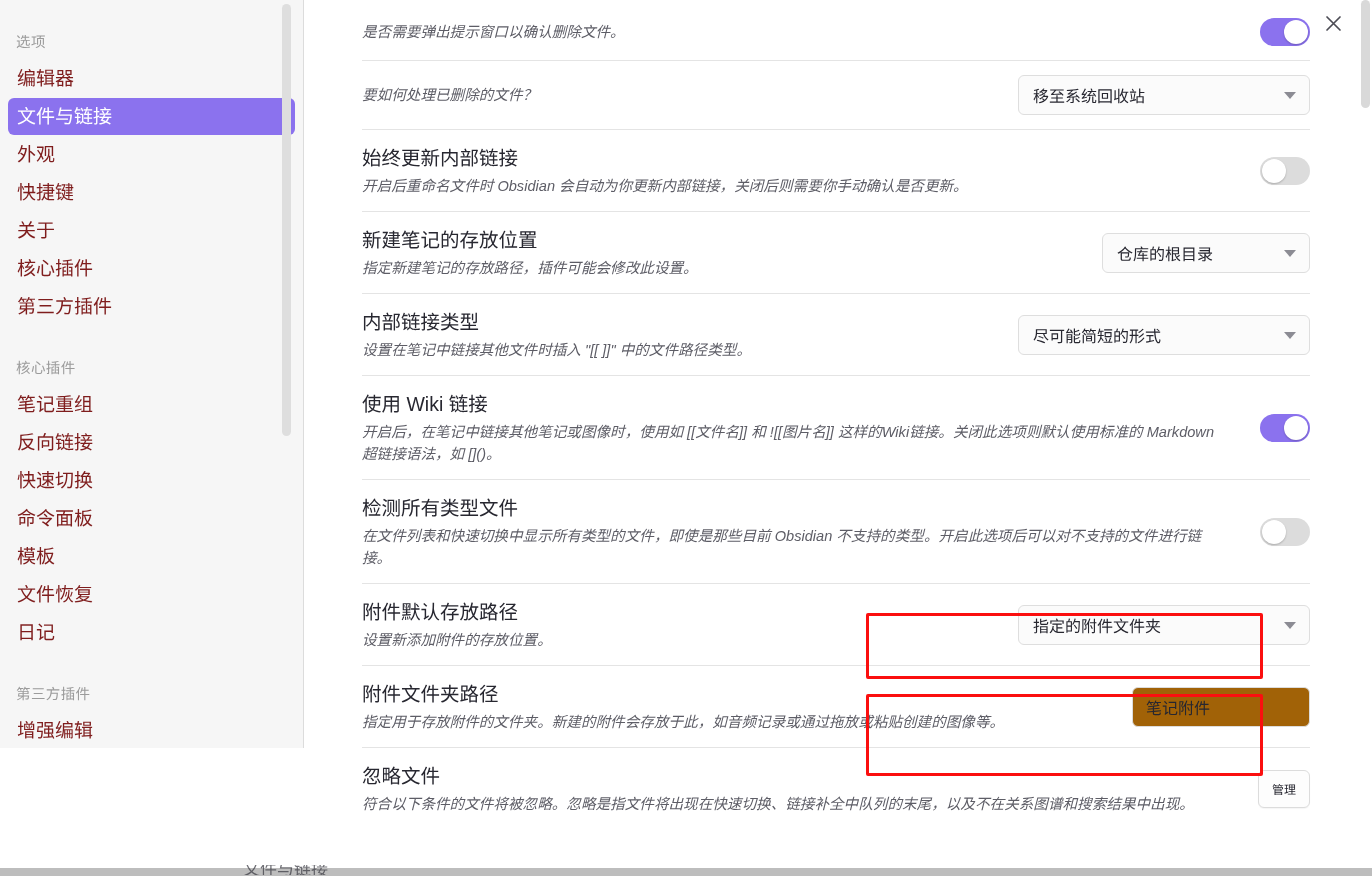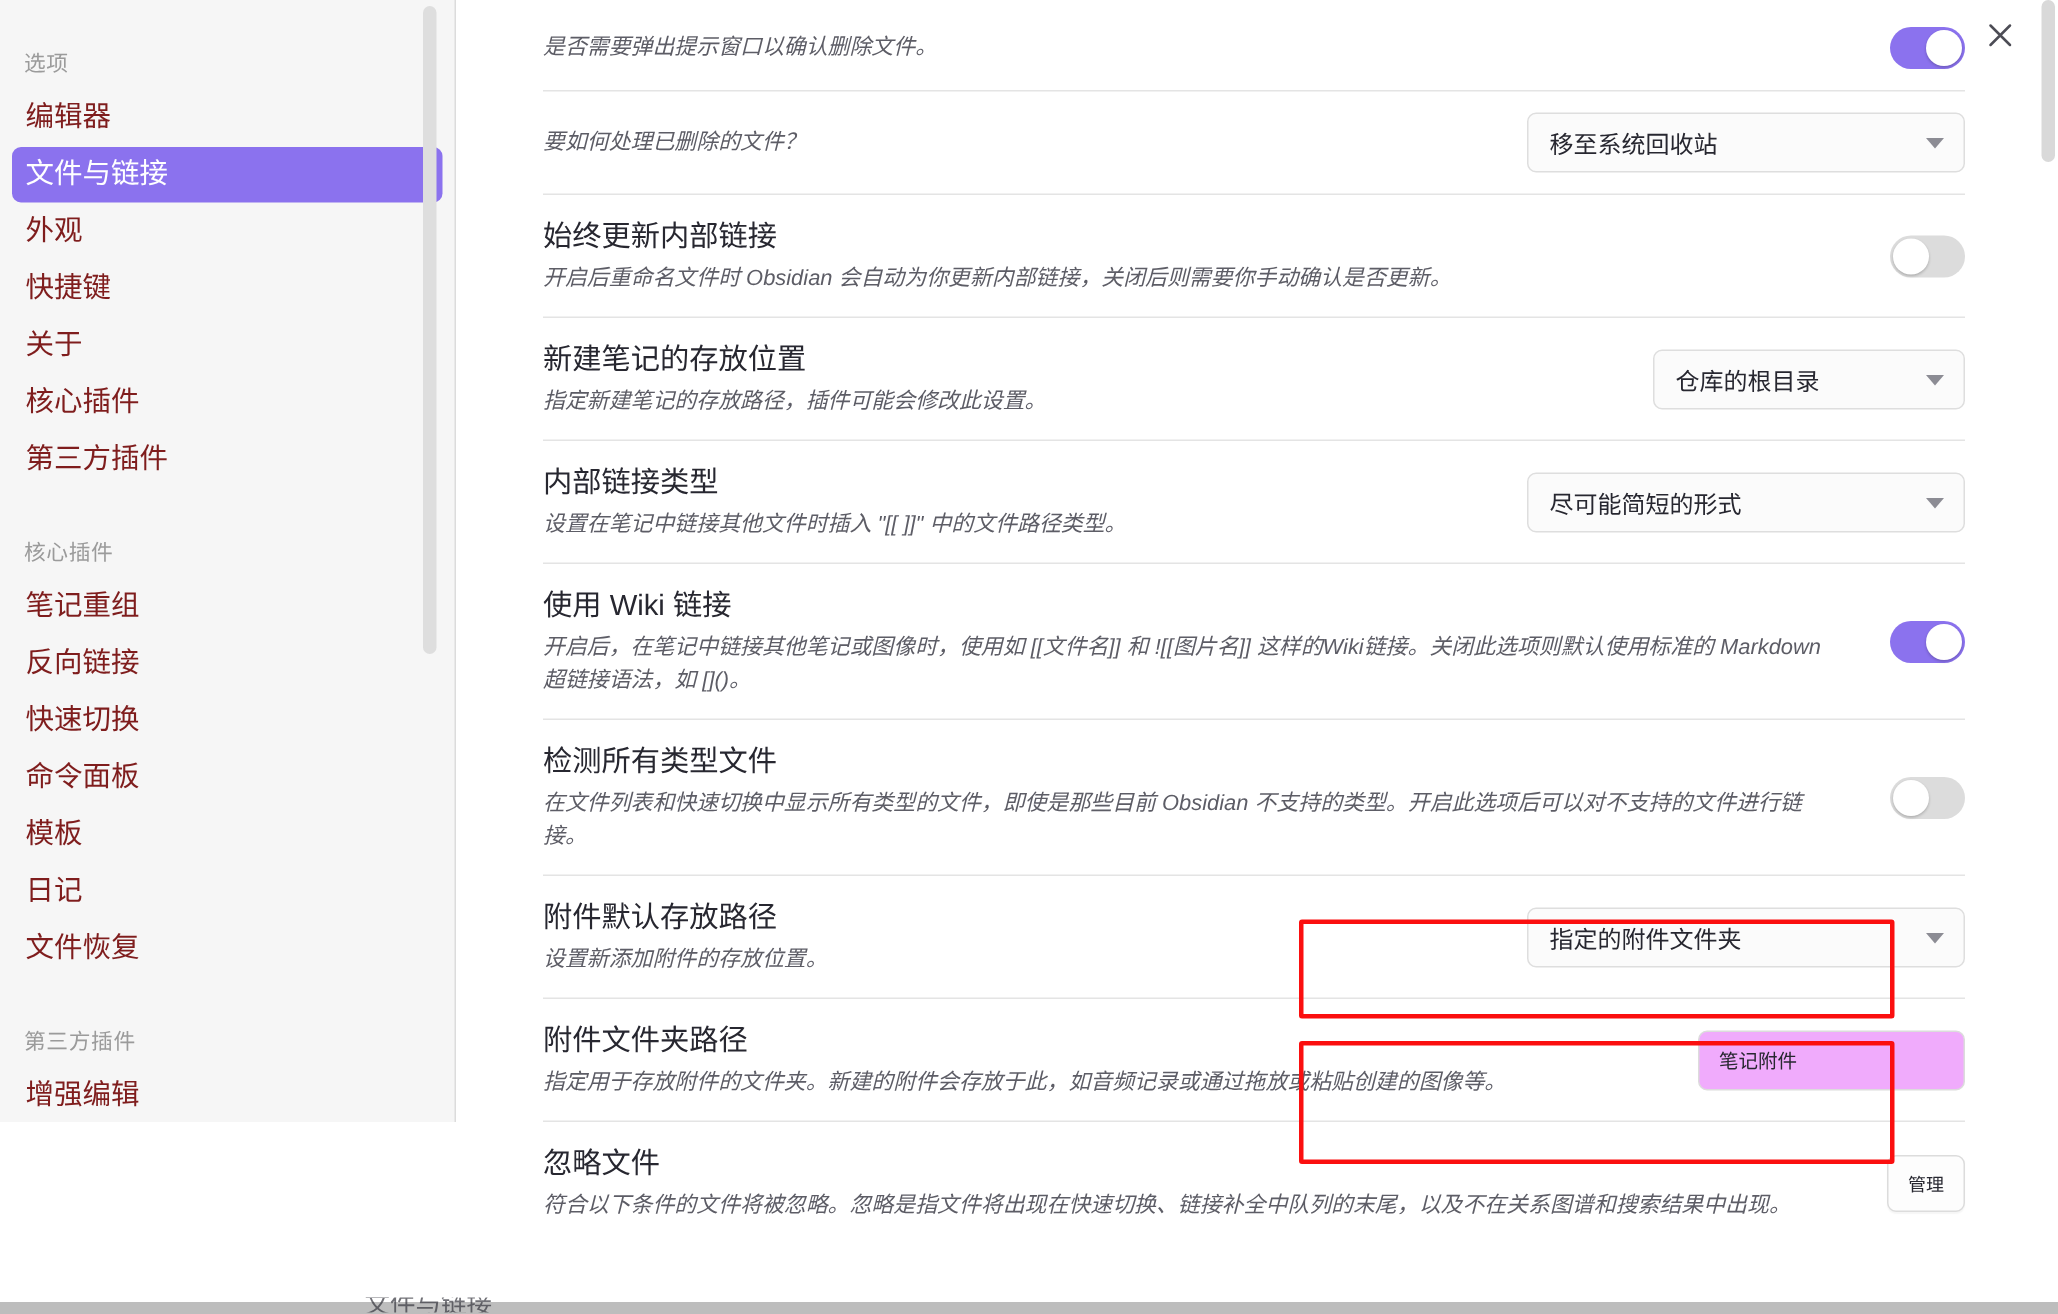--- a/index.html
+++ b/index.html
@@ -168,24 +168,24 @@
     border-right: 6px solid transparent;
     border-top: 7px solid #8c8c94;
   }
   .dropdown.wide { min-width: 292px; }
 
   
   .text-input {
     height: 40px;
     width: 178px;
     padding: 0 13px;
-    background: #f0abfc;
+    background: #a16207;
     border: 1px solid #dcdcdc;
     border-radius: 6px;
-    font-size: 13px;
+    font-size: 16px;
     color: #272730;
     font-family: inherit;
     outline: none;
   }
 
   
   .btn {
     height: 38px;
     padding: 0 13px;
     background: #fdfdfd;
@@ -273,22 +273,22 @@
           <div class="nav-item">第三方插件</div>
         </div>
         <div class="nav-gap"></div>
         <div class="nav-group">
           <div class="nav-heading">核心插件</div>
           <div class="nav-item">笔记重组</div>
           <div class="nav-item">反向链接</div>
           <div class="nav-item">快速切换</div>
           <div class="nav-item">命令面板</div>
           <div class="nav-item">模板</div>
+          <div class="nav-item">文件恢复</div>
           <div class="nav-item">日记</div>
-          <div class="nav-item">文件恢复</div>
         </div>
         <div class="nav-gap"></div>
         <div class="nav-group">
           <div class="nav-heading">第三方插件</div>
           <div class="nav-item">增强编辑</div>
           <div class="nav-item">Calendar</div>
           <div class="nav-item">Editing Toolbar</div>
           <div class="nav-item">Remotely Save</div>
         </div>
       </div>

